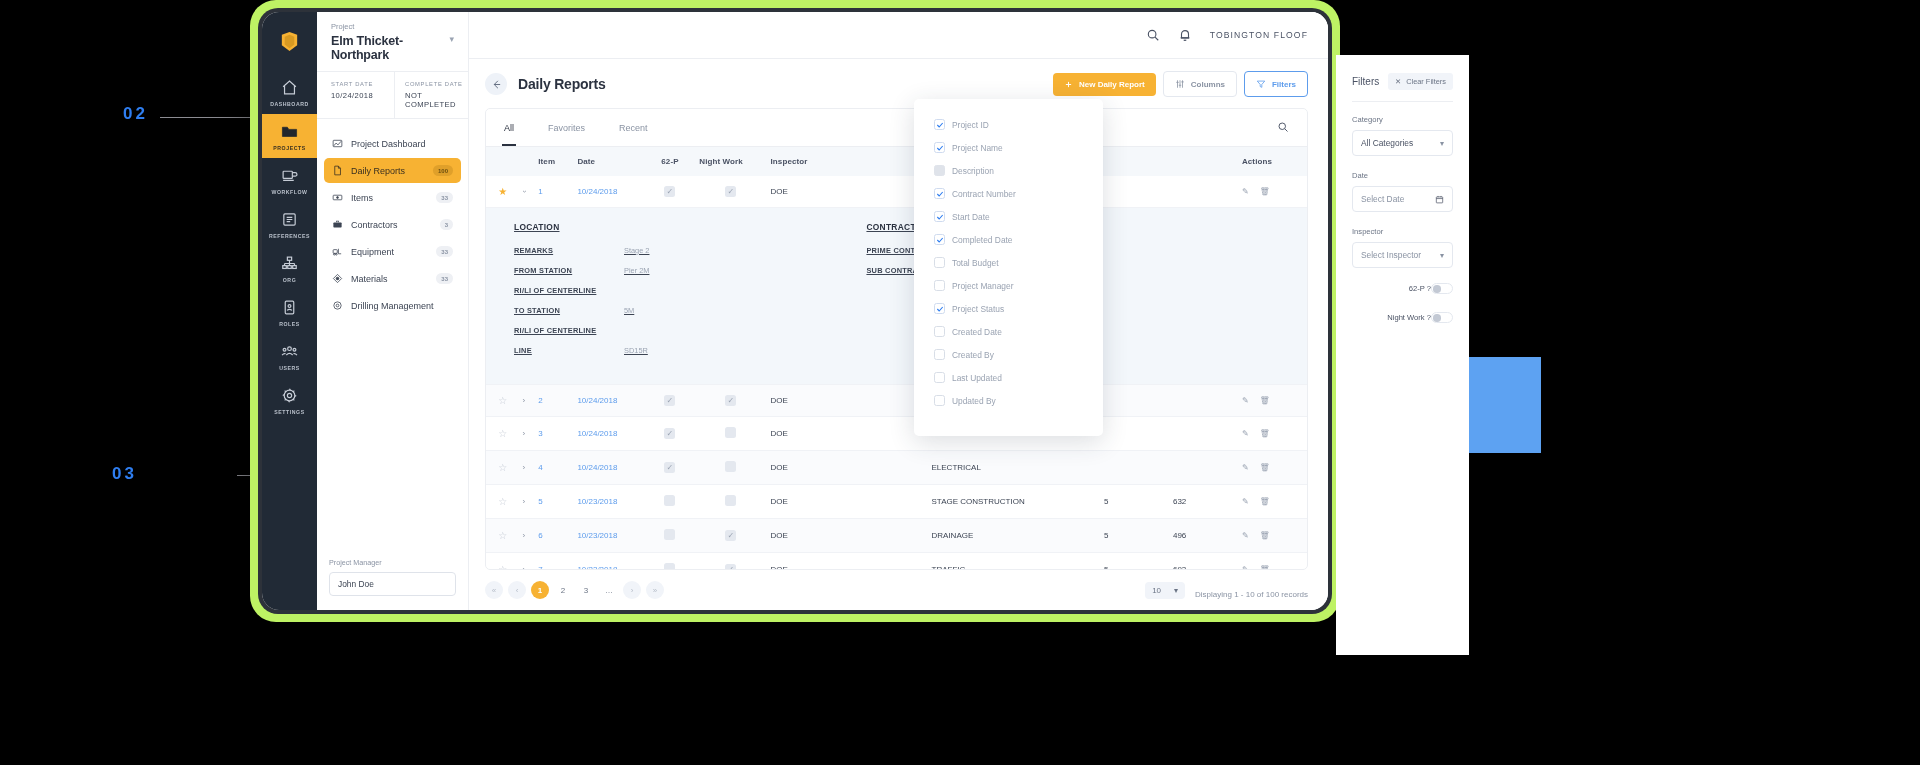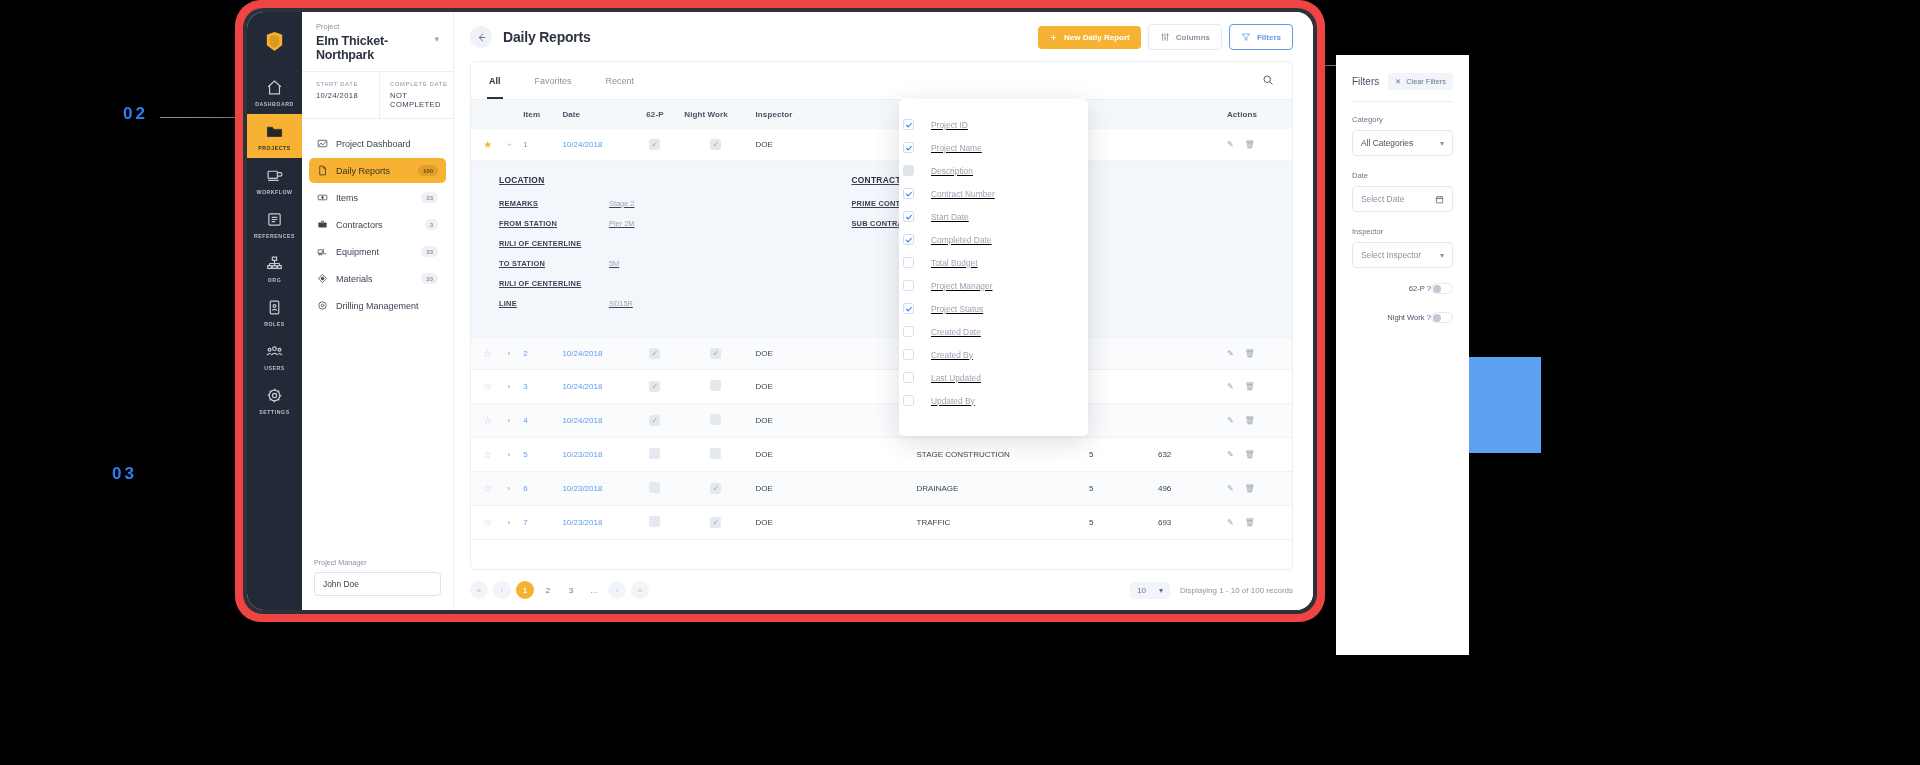--- a/index.html
+++ b/index.html
@@ -21,23 +21,23 @@
   }
   .callout-line {
     position: absolute;
     background: #8c8c92;
     height: 1px;
   }
 
   
   .device {
     position: absolute;
-    left: 235px; top: 0px;
+    left: 250px; top: 0px;
     width: 1090px; height: 622px;
-    background: #ef4444;
+    background: #bef264;
     border-radius: 26px;
     padding: 8px;
     box-shadow: 0 10px 40px rgba(0,0,0,0.5);
   }
   .device-inner {
     width: 100%; height: 100%;
     background: #2d323a;
     border-radius: 20px;
     padding: 4px;
     overflow: hidden;
@@ -167,21 +167,21 @@
   }
   .tabs {
     display: flex; align-items: center; justify-content: space-between;
     border-bottom: 1px solid #eceef2; padding: 0 16px;
   }
   .tab-list { display: flex; gap: 30px; }
   .tab {
     font-size: 9px; color: #8a93a3; padding: 14px 2px 11px 2px;
     cursor: pointer; border-bottom: 2.5px solid transparent;
   }
-  .tab.active { color: #2b3240; font-weight: 700; border-bottom-color: #2b3240; }
+  .tab.active { color: #2b3240; font-weight: 400; border-bottom-color: #2b3240; }
   .tab-search { padding-right: 2px; cursor: pointer; }
 
   table { width: 100%; border-collapse: collapse; table-layout: fixed; }
   thead th {
     background: #f5f8fb; font-size: 8px; color: #4a5264; font-weight: 600;
     text-align: left; padding: 10px 4px; letter-spacing: 0.1px;
   }
   tbody td { font-size: 8px; color: #3c4453; padding: 10px 4px; border-bottom: 1px solid #f0f2f6; }
   tbody tr.alt td { background: #fafbfd; }
   .c-star { width: 24px; text-align: center !important; padding-left: 10px !important;}
@@ -231,36 +231,36 @@
     width: 18px; height: 18px; border-radius: 50%;
     background: #f1f4f9; color: #b7bec9; font-size: 8px;
     display: flex; align-items: center; justify-content: center; cursor: pointer;
   }
   .pg-num {
     width: 18px; height: 18px; border-radius: 50%;
     font-size: 8px; color: #6b7485;
     display: flex; align-items: center; justify-content: center; cursor: pointer;
   }
   .pg-num.active { background: #f7b233; color: #fff; font-weight: 600; }
-  .pg-right { display: flex; align-items: center; gap: 10px; }
+  .pg-right { display: flex; align-items: flex-end; gap: 10px; }
   .pg-select {
     background: #f1f4f9; border-radius: 4px; padding: 4px 7px;
     font-size: 8px; color: #6b7485; display: flex; align-items: center; gap: 13px;
     cursor: pointer;
   }
   .pg-info { font-size: 8px; color: #8a93a3; }
 
   
   .dropdown {
     position: absolute; left: 652px; top: 87px;
     width: 189px; background: #fff; border-radius: 5px;
     box-shadow: 0 6px 26px rgba(40,50,70,0.16);
     padding: 14px 0 24px 0; z-index: 40;
   }
-  .dd-item { display: flex; align-items: center; gap: 17px; padding: 6px 4px; cursor: pointer; text-decoration: underline; }
+  .dd-item { display: flex; align-items: center; gap: 7px; padding: 6px 20px; cursor: pointer; }
   .dd-box {
     width: 11px; height: 11px; border-radius: 2.5px; flex-shrink: 0;
     border: 1px solid #d8dee7; background: #fff;
     display: flex; align-items: center; justify-content: center;
   }
   .dd-box.checked { border-color: #cfdbef; }
   .dd-box.filled { background: #dfe3ea; border-color: #dfe3ea; }
   .dd-box svg { width: 8px; height: 8px; }
   .dd-label { font-size: 8.4px; color: #9aa3b2; }
 
@@ -492,20 +492,32 @@
       </div>
 
       <div class="pm-block">
         <div class="pm-label">Project Manager</div>
         <div class="pm-input">John Doe</div>
       </div>
     </div>
 
     <div class="main">
 
+      <div class="topbar">
+        <svg viewBox="0 0 24 24" fill="none" stroke="#4a5264" stroke-width="1.9">
+              <circle cx="10.5" cy="10.5" r="6.5"></circle>
+              <path d="M15.5 15.5 L21 21"></path>
+            </svg>
+        <svg viewBox="0 0 24 24" fill="none" stroke="#4a5264" stroke-width="1.9">
+              <path d="M6 17 V10.5 A6 6 0 0 1 18 10.5 V17 Z"></path>
+              <path d="M4.5 17 H19.5"></path>
+              <path d="M10 20 A2.2 2.2 0 0 0 14 20"></path>
+            </svg>
+        <span class="user-name">TOBINGTON FLOOF</span>
+      </div>
 
       <div class="page-head">
         <div class="ph-left">
           <div class="back-btn">
             <svg viewBox="0 0 24 24" width="11" height="11" fill="none" stroke="#5a6578" stroke-width="2">
                   <path d="M15 4 L7 12 L15 20"></path>
                   <path d="M7 12 H20"></path>
                 </svg>
           </div>
           <div class="page-title">Daily Reports</div>

